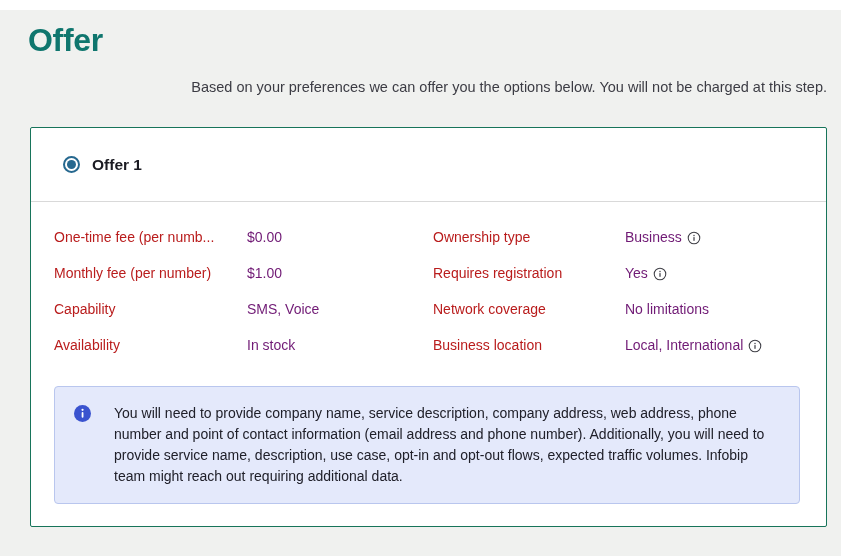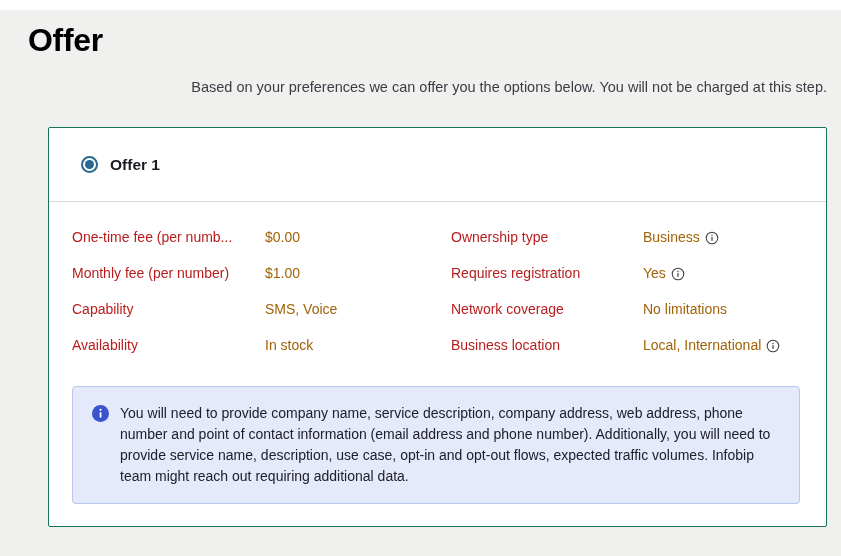--- a/index.html
+++ b/index.html
@@ -11,32 +11,32 @@
     color: #1c1c28;
     overflow: hidden;
   }
   .top-strip { height: 10px; background: #ffffff; }
   .content { padding: 12px 14px 0 28px; }
 
   h1.page-title {
     margin: 0 0 20px 0;
     font-size: 32px;
     font-weight: 700;
-    color: #000000;
+    color: #0f766e;
     letter-spacing: -0.3px;
   }
   .page-subtitle {
     margin: 0 0 32px 0;
     font-size: 14.5px;
     color: #3c3c44;
     text-align: right;
   }
 
   .offer-card {
-    margin-left: 20px;
+    margin-left: 2px;
     background: #ffffff;
     border: 1px solid #17745a;
     border-radius: 2px;
   }
 
   .offer-header {
     height: 74px;
     display: flex;
     align-items: center;
     padding-left: 32px;
@@ -72,34 +72,34 @@
     align-items: center;
   }
   .d-label {
     font-size: 14px;
     color: #b91c1c;
     white-space: nowrap; overflow: hidden;
   }
   .d-value {
     font-size: 14px;
     font-weight: 500;
-    color: #a16207;
+    color: #701a75;
     display: flex; align-items: center; gap: 5px;
     white-space: nowrap;
   }
   .info-outline { display: inline-flex; margin-top: 1px; cursor: pointer; }
 
   .note-box {
     margin: 23px 26px 22px 23px;
     background: #e4e9fb;
     border: 1px solid #b9c6ee;
     border-radius: 4px;
     padding: 16px 20px 16px 19px;
     display: flex;
-    gap: 11px;
+    gap: 23px;
   }
   .note-icon { flex: 0 0 auto; margin-top: 2px; }
   .note-text {
     font-size: 14px;
     line-height: 21px;
     color: #20202a;
   }
 </style>
 </head>
 <body>

